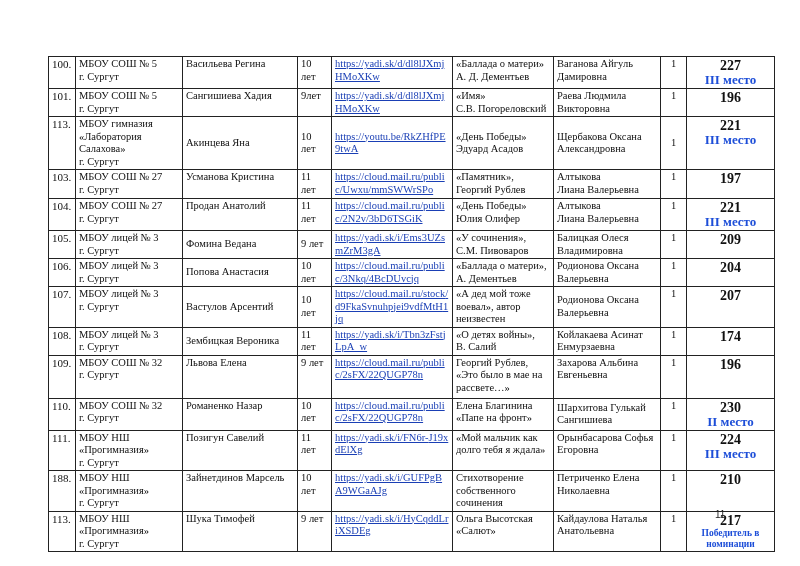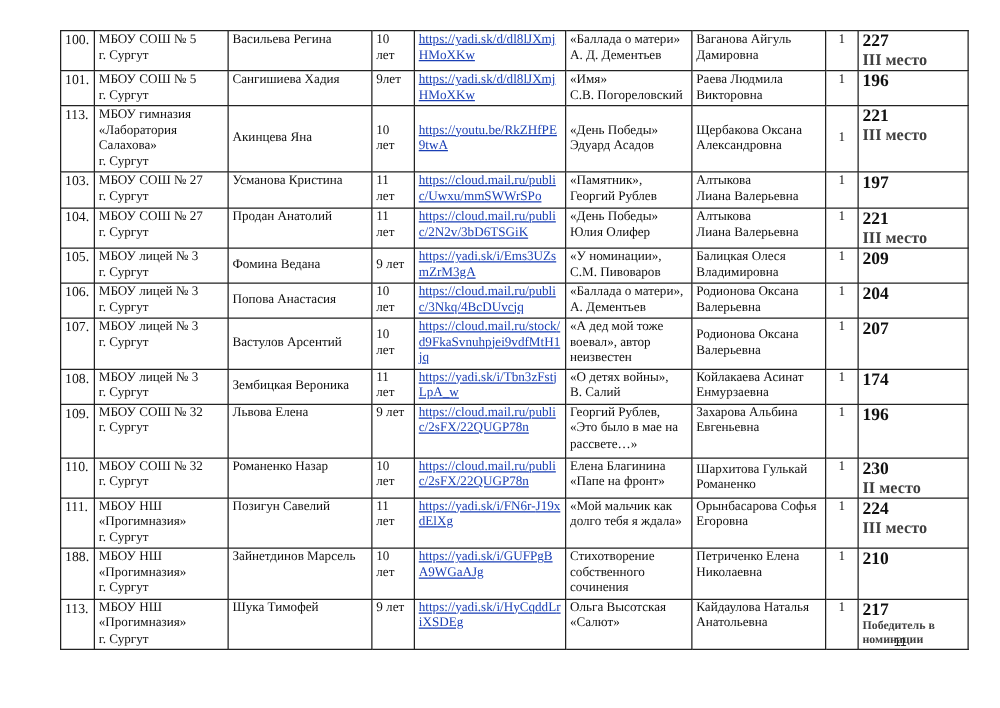--- a/index.html
+++ b/index.html
@@ -1,28 +1,28 @@
 <!DOCTYPE html>
 <html><head>
 <meta charset="utf-8">
 <style>
   html, body { margin: 0; padding: 0; background: #ffffff; }
   body { width: 800px; height: 566px; position: relative; overflow: hidden;
          font-family: "Liberation Serif", "DejaVu Serif", serif; color: #111; }
   .page { position: absolute; left: 0; top: 0; width: 800px; height: 566px; background: #fff; }
-  table.results { position: absolute; left: 48px; top: 24px; border-collapse: collapse;
+  table.results { position: absolute; left: 48px; top: 56px; border-collapse: collapse;
                   table-layout: fixed; width: 726px; font-size: 10.5px; line-height: 12.5px; }
   table.results td { border: 1px solid #222; vertical-align: top; padding: 1px 3px 1px 3px; }
   table.results td.mid { vertical-align: middle; }
   td.num { padding-left: 1px; font-size: 11px; }
   td.link a { color: #1a3fb5; text-decoration: underline; word-break: break-all; }
   td.count { text-align: center; }
-  td.score { }
+  td.score { text-align: center; }
   .score-val { font-weight: bold; font-size: 14px; line-height: 15px; display: block; }
-  .place { color: #404040; font-weight: bold; font-size: 13px; line-height: 14px; display: block; }
+  .place { color: #1d4ed8; font-weight: bold; font-size: 13px; line-height: 14px; display: block; }
   .place.small { font-size: 9.5px; line-height: 11px; }
   .line { display: block; }
   .page-number { position: absolute; left: 715px; top: 509px; font-family: "Liberation Sans", "DejaVu Sans", sans-serif;
                  font-size: 10px; color: #222; }
 </style>
 </head>
 <body>
 
 <div class="page">
   <table class="results">
@@ -172,21 +172,21 @@
           <td class="school">
             <span class="line">МБОУ лицей № 3</span>
             <span class="line">г. Сургут</span>
           </td>
           <td class="name mid">Фомина Ведана</td>
           <td class="age mid">
             <span class="line">9 лет</span>
           </td>
           <td class="link"><a href="#"><span class="">https://yadi.sk/i/Ems3UZs</span><span class="">mZrM3gA</span></a></td>
           <td class="work">
-            <span class="line">«У номинации»,</span>
+            <span class="line">«У сочинения»,</span>
             <span class="line">С.М. Пивоваров</span>
           </td>
           <td class="teacher">
             <span class="line">Балицкая Олеся</span>
             <span class="line">Владимировна</span>
           </td>
           <td class="count">1</td>
           <td class="score">
             <span class="score-val">209</span>
           </td>
@@ -303,21 +303,21 @@
             <span class="line">10</span>
             <span class="line">лет</span>
           </td>
           <td class="link"><a href="#"><span class="">https://cloud.mail.ru/publi</span><span class="">c/2sFX/22QUGP78n</span></a></td>
           <td class="work">
             <span class="line">Елена Благинина</span>
             <span class="line">«Папе на фронт»</span>
           </td>
           <td class="teacher mid">
             <span class="line">Шархитова Гулькай</span>
-            <span class="line">Романенко</span>
+            <span class="line">Сангишиева</span>
           </td>
           <td class="count">1</td>
           <td class="score">
             <span class="score-val">230</span>
             <span class="place">II место</span>
           </td>
         </tr>
         <tr style="height: 39px;">
           <td class="num">111.</td>
           <td class="school">

